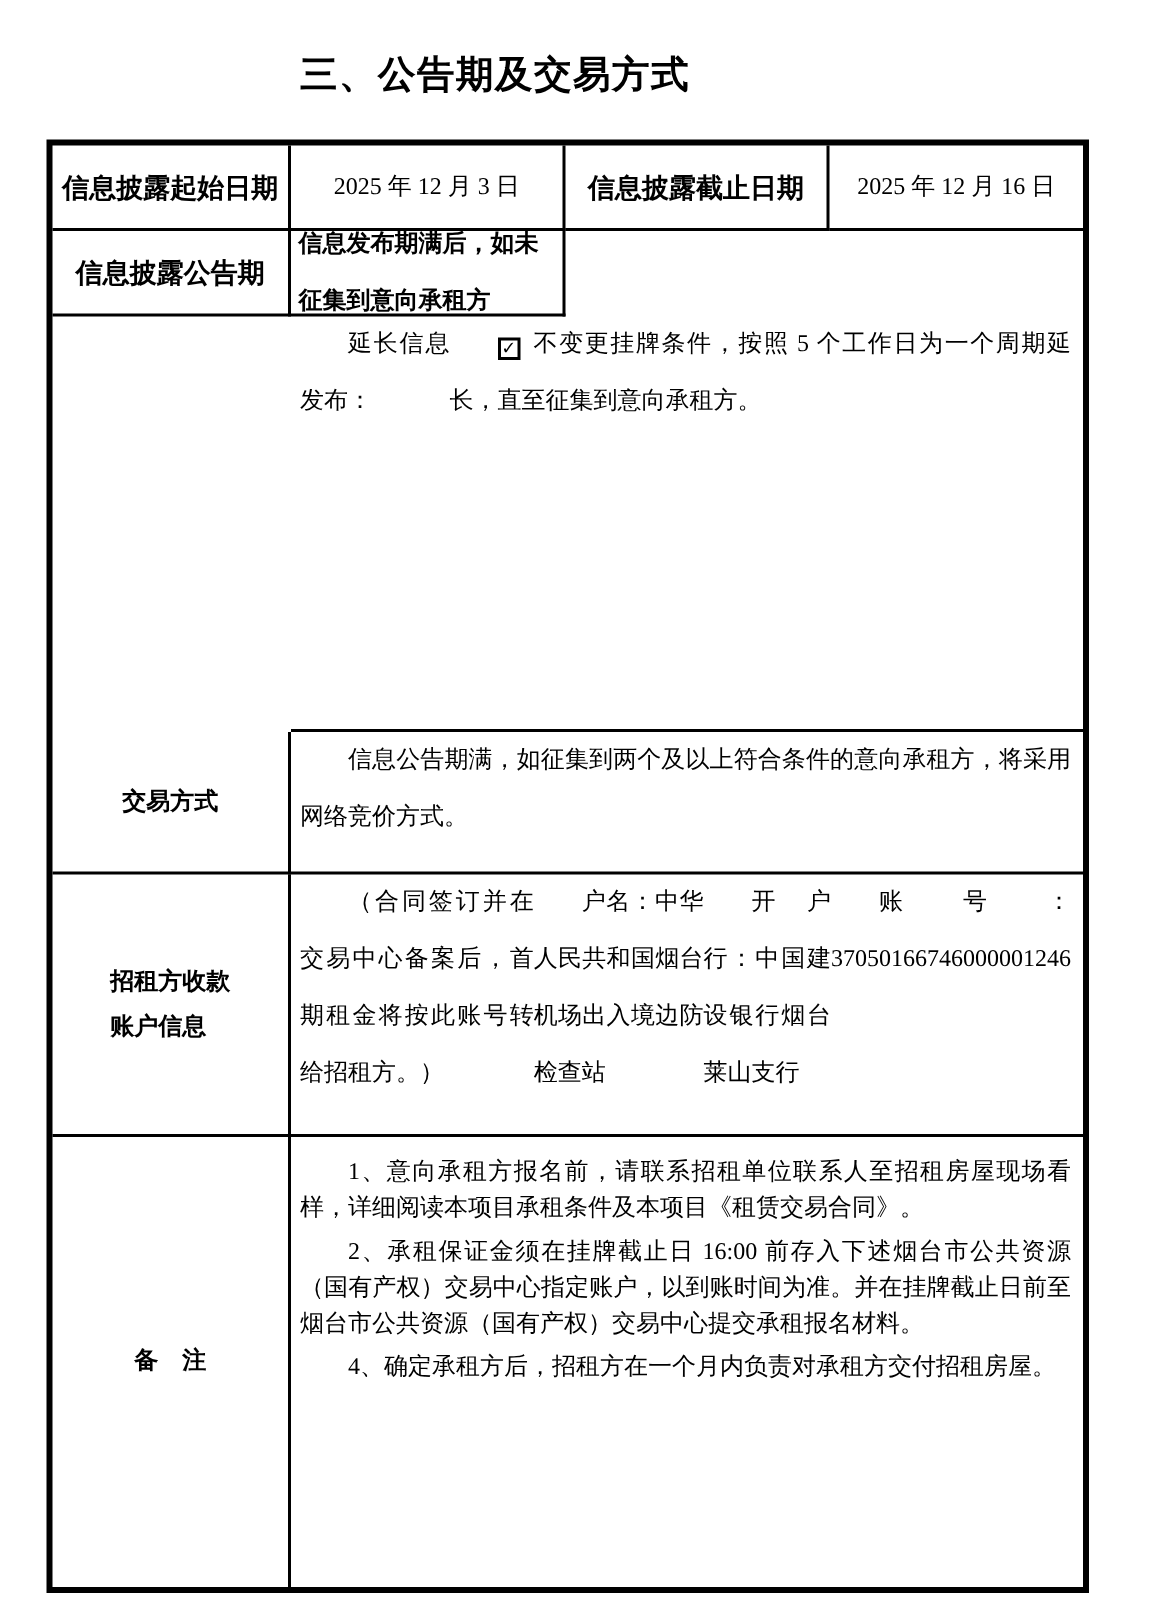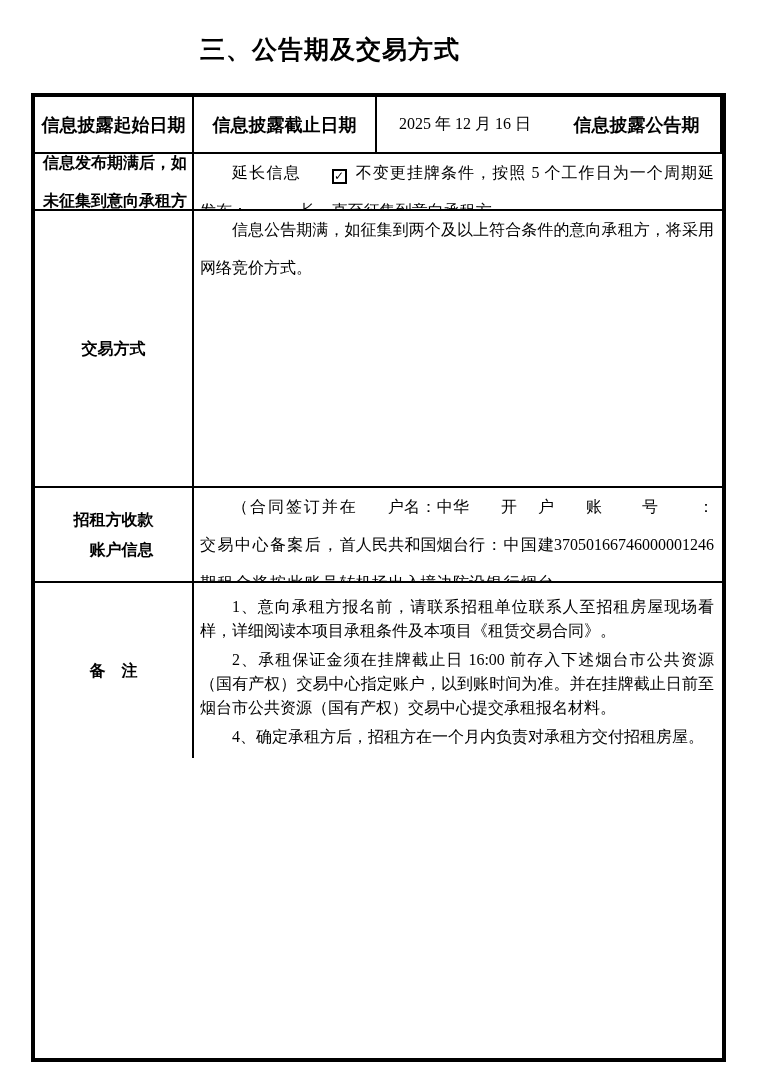--- a/index.html
+++ b/index.html
@@ -21,21 +21,21 @@
     grid-template-columns:159px 183px 176px 169px;
     grid-template-rows:57px 57px 277px 95px 175px 300px;
   }
   .cell { box-sizing:border-box; border-right:2px solid #000; border-bottom:2px solid #000; overflow:hidden; }
   .cell.last-col { border-right:none; }
   .cell.last-row { border-bottom:none; }
   .content-cell { grid-column:2 / 5; }
 
   .label-cell {
     display:flex; align-items:center; justify-content:center;
-    text-align:right; font-weight:bold; padding:0 5px;
+    text-align:left; font-weight:bold; padding:0 5px;
   }
   .header-label { font-family:"Liberation Sans","DejaVu Sans",sans-serif; font-size:18px; }
   .side-label { font-size:16px; line-height:38px; }
   .side-label.tight { line-height:30px; }
 
   .value-cell {
     display:flex; align-items:center; justify-content:center;
     text-align:center; font-size:16px;
   }
 
@@ -64,20 +64,23 @@
 <body>
 
 <div class="page">
 
   <h1 class="page-title">三、公告期及交易方式</h1>
 
   <div class="doc-table">
 
     <div class="cell label-cell header-label">
       <span>信息披露起始日期</span>
+    </div>
+    <div class="cell value-cell">
+      <span>2025 年 12 月 3 日</span>
     </div>
     <div class="cell label-cell header-label">
       <span>信息披露截止日期</span>
     </div>
     <div class="cell value-cell last-col">
       <span>2025 年 12 月 16 日</span>
     </div>
 
     <div class="cell label-cell header-label">
       <span>信息披露公告期</span>

